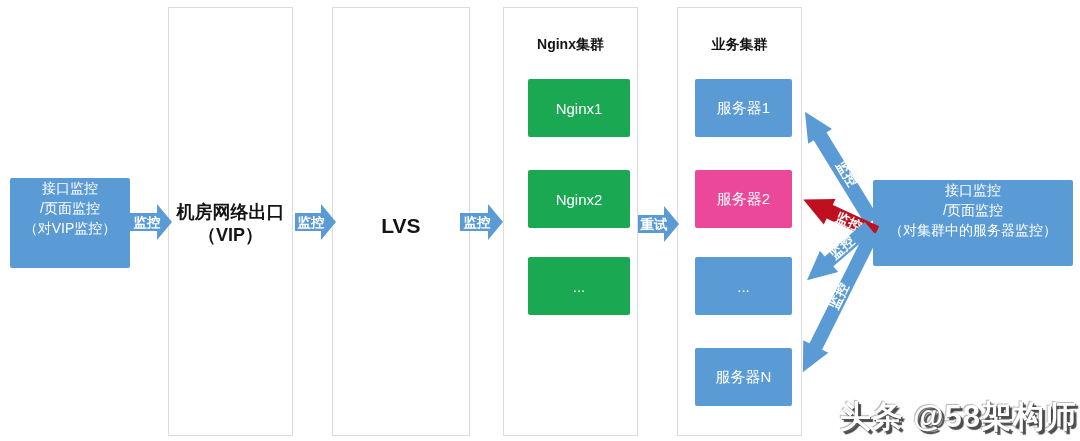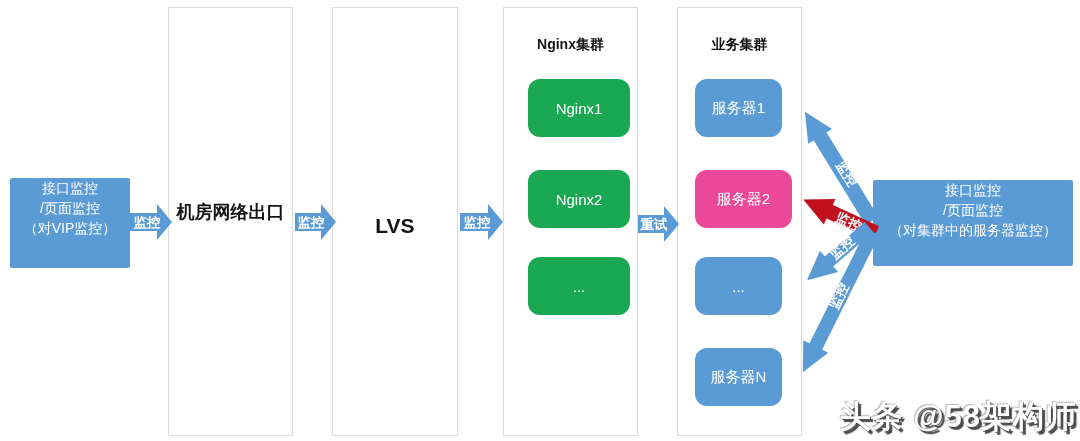--- a/index.html
+++ b/index.html
@@ -7,40 +7,40 @@
   .canvas {
     position:relative; width:1080px; height:441px; overflow:hidden;
     background:#ffffff;
     font-family:"Liberation Sans","DejaVu Sans",sans-serif;
   }
   .lane {
     position:absolute; top:7px; height:429px;
     background:#ffffff; border:1px solid #dcdcdc;
   }
   .lane-1 { left:168px; width:125px; }
-  .lane-2 { left:332px; width:126px; }
+  .lane-2 { left:332px; width:138px; }
   .lane-3 { left:503px; width:135px; }
   .lane-4 { left:677px; width:125px; }
   .lane-header {
     position:absolute; top:28px; left:0; width:100%;
     text-align:center; font-size:14px; font-weight:bold; color:#141414;
   }
   .lane-title {
     position:absolute; left:0; width:100%; text-align:center;
     font-weight:bold; color:#141414;
   }
   .lane-title.two-line { top:193px; font-size:18px; line-height:23px; }
   .lane-title.lvs { top:206px; font-size:21px; }
   .node {
-    position:absolute; width:102px; height:58px; border-radius:12px;
+    position:absolute; width:102px; height:58px; border-radius:2px;
     display:flex; align-items:center; justify-content:center;
     color:#ffffff; font-size:15px;
   }
   .node.green { left:528px; background:#1aa853; }
-  .node.blue  { left:695px; width:87px; background:#5b9bd5; }
+  .node.blue  { left:695px; width:97px; background:#5b9bd5; }
   .node.red   { left:695px; width:97px; background:#ec4899; }
   .n-top-1 { top:79px; }
   .n-top-2 { top:170px; }
   .n-top-3 { top:257px; }
   .n-top-4 { top:348px; }
   .monitor-box {
     position:absolute; background:#5b9bd5; color:#ffffff; border-radius:2px;
     display:flex; flex-direction:column; align-items:center; 
     font-size:14px; line-height:20px; text-align:center;
   }
@@ -57,20 +57,21 @@
   }
 </style>
 </head>
 <body>
 
 <div class="canvas">
 
   <div class="lane lane-1">
     <div class="lane-title two-line">
       <div>机房网络出口</div>
+      <div>（VIP）</div>
     </div>
   </div>
 
   <div class="lane lane-2">
     <div class="lane-title lvs">LVS</div>
   </div>
 
   <div class="lane lane-3">
     <div class="lane-header">Nginx集群</div>
   </div>

